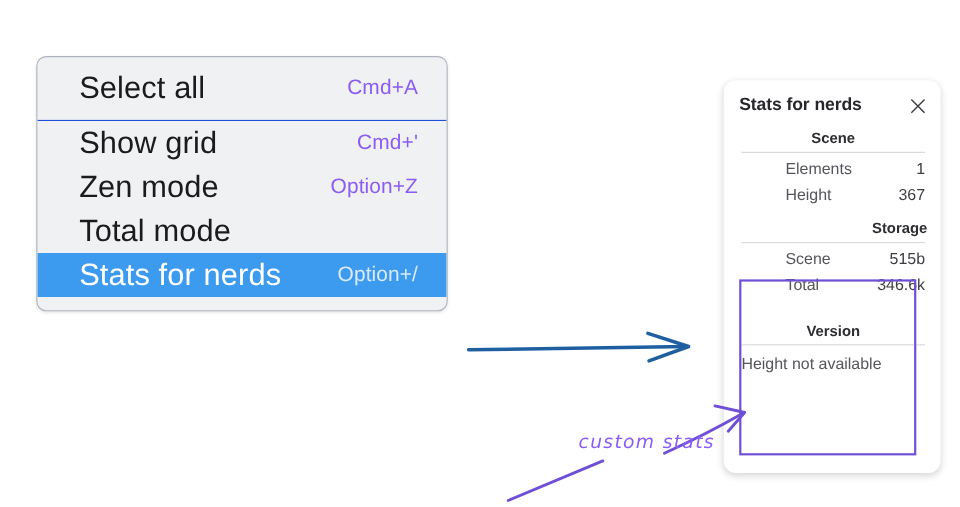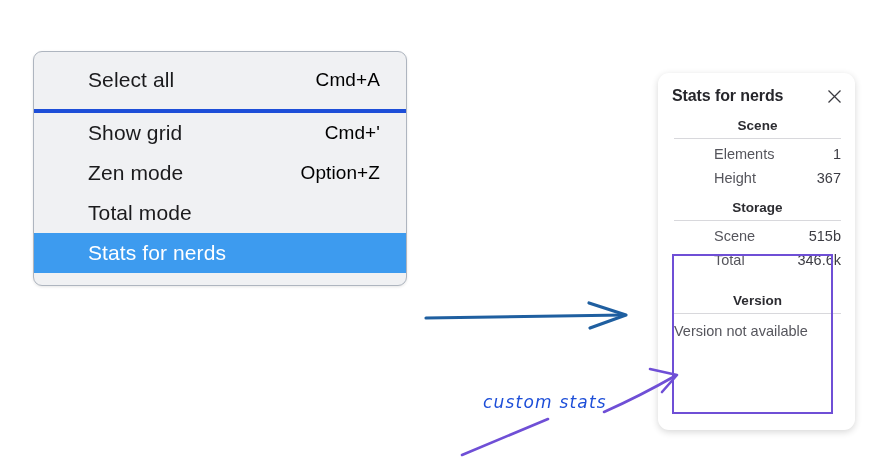--- a/index.html
+++ b/index.html
@@ -16,34 +16,34 @@
     position:absolute;
     left:33px;top:51px;
     width:372px;
     background:#f0f1f3;
     border:1px solid #aeb5bf;
     border-radius:9px;
     box-shadow:0 1px 3px rgba(0,0,0,.10);
     overflow:hidden;
   }
   .menu-group{padding:8px 0 9px 0;}
-  .menu-group + .menu-group{border-top:4px solid #1d4ed8;}
+  .menu-group + .menu-group{border-top:1px solid #1d4ed8;}
   .menu-group.tail{padding:0 0 12px 0;}
   .menu-item{
     display:flex;align-items:center;justify-content:space-between;
     height:40px;
     padding:0 26px 0 38px;
     box-sizing:border-box;
     cursor:default;
   }
   .menu-item .label{
-    font-size:21px;color:#1b1b1d;letter-spacing:.1px;margin-left:16px;
+    font-size:28px;color:#1b1b1d;letter-spacing:.1px;
   }
   .menu-item .accel{
-    font-size:19px;color:#000000;letter-spacing:.1px;
+    font-size:19px;color:#8b5cf6;letter-spacing:.1px;
   }
   .menu-item.selected{background:#3d9bef;}
   .menu-item.selected .label{color:#ffffff;}
   .menu-item.selected .accel{color:#d8eaFB;}
 
   
   #stats-panel{
     position:absolute;
     left:658px;top:73px;
     width:197px;height:357px;
@@ -89,26 +89,26 @@
     pointer-events:none;
   }
 
   
   #annotations{
     position:absolute;left:0;top:0;width:873px;height:461px;
     pointer-events:none;
   }
   #annotation-text{
     position:absolute;
-    left:483px;top:392px;
+    left:526px;top:392px;
     font-family:"DejaVu Sans", sans-serif;
     font-size:17px;
     font-style:italic;
     letter-spacing:1.2px;
-    color:#1d4ed8;
+    color:#8b5cf6;
     white-space:nowrap;
   }
 </style>
 </head>
 <body>
 
 <div id="context-menu">
 
   <div class="menu-group">
     <div class="menu-item">
@@ -124,20 +124,21 @@
     </div>
     <div class="menu-item">
       <span class="label">Zen mode</span>
       <span class="accel">Option+Z</span>
     </div>
     <div class="menu-item">
       <span class="label">Total mode</span>
     </div>
     <div class="menu-item selected">
       <span class="label">Stats for nerds</span>
+      <span class="accel">Option+/</span>
     </div>
   </div>
 
 </div>
 
 <div id="stats-panel">
 
   <div class="panel-head">
     <span class="panel-title">Stats for nerds</span>
     <svg class="close-icon" viewBox="0 0 17 17">
@@ -149,34 +150,34 @@
   <div class="sec-rule"></div>
   <div class="stat-row">
     <span class="k">Elements</span>
     <span class="v">1</span>
   </div>
   <div class="stat-row">
     <span class="k">Height</span>
     <span class="v">367</span>
   </div>
 
-  <div class="sec-title" style="margin-top:6px;">Storage</div>
+  <div class="sec-title" style="margin-top:6px;text-align:right;">Storage</div>
   <div class="sec-rule"></div>
   <div class="stat-row">
     <span class="k">Scene</span>
     <span class="v">515b</span>
   </div>
   <div class="stat-row">
     <span class="k">Total</span>
     <span class="v">346.6k</span>
   </div>
 
   <div class="sec-title" style="margin-top:17px;">Version</div>
   <div class="sec-rule"></div>
-  <div class="note-row">Version not available</div>
+  <div class="note-row">Height not available</div>
 
 </div>
 
 <div id="custom-stats-highlight"></div>
 
 <svg id="annotations" viewBox="0 0 873 461">
 
   <g>
     <path d="M426 318 L624 315" stroke="#1f5fa0" stroke-width="3.2" fill="none" stroke-linecap="round"></path>
     <path d="M589 303 L626 315 L590 328" stroke="#1f5fa0" stroke-width="3.2" fill="none" stroke-linecap="round" stroke-linejoin="round"></path>

